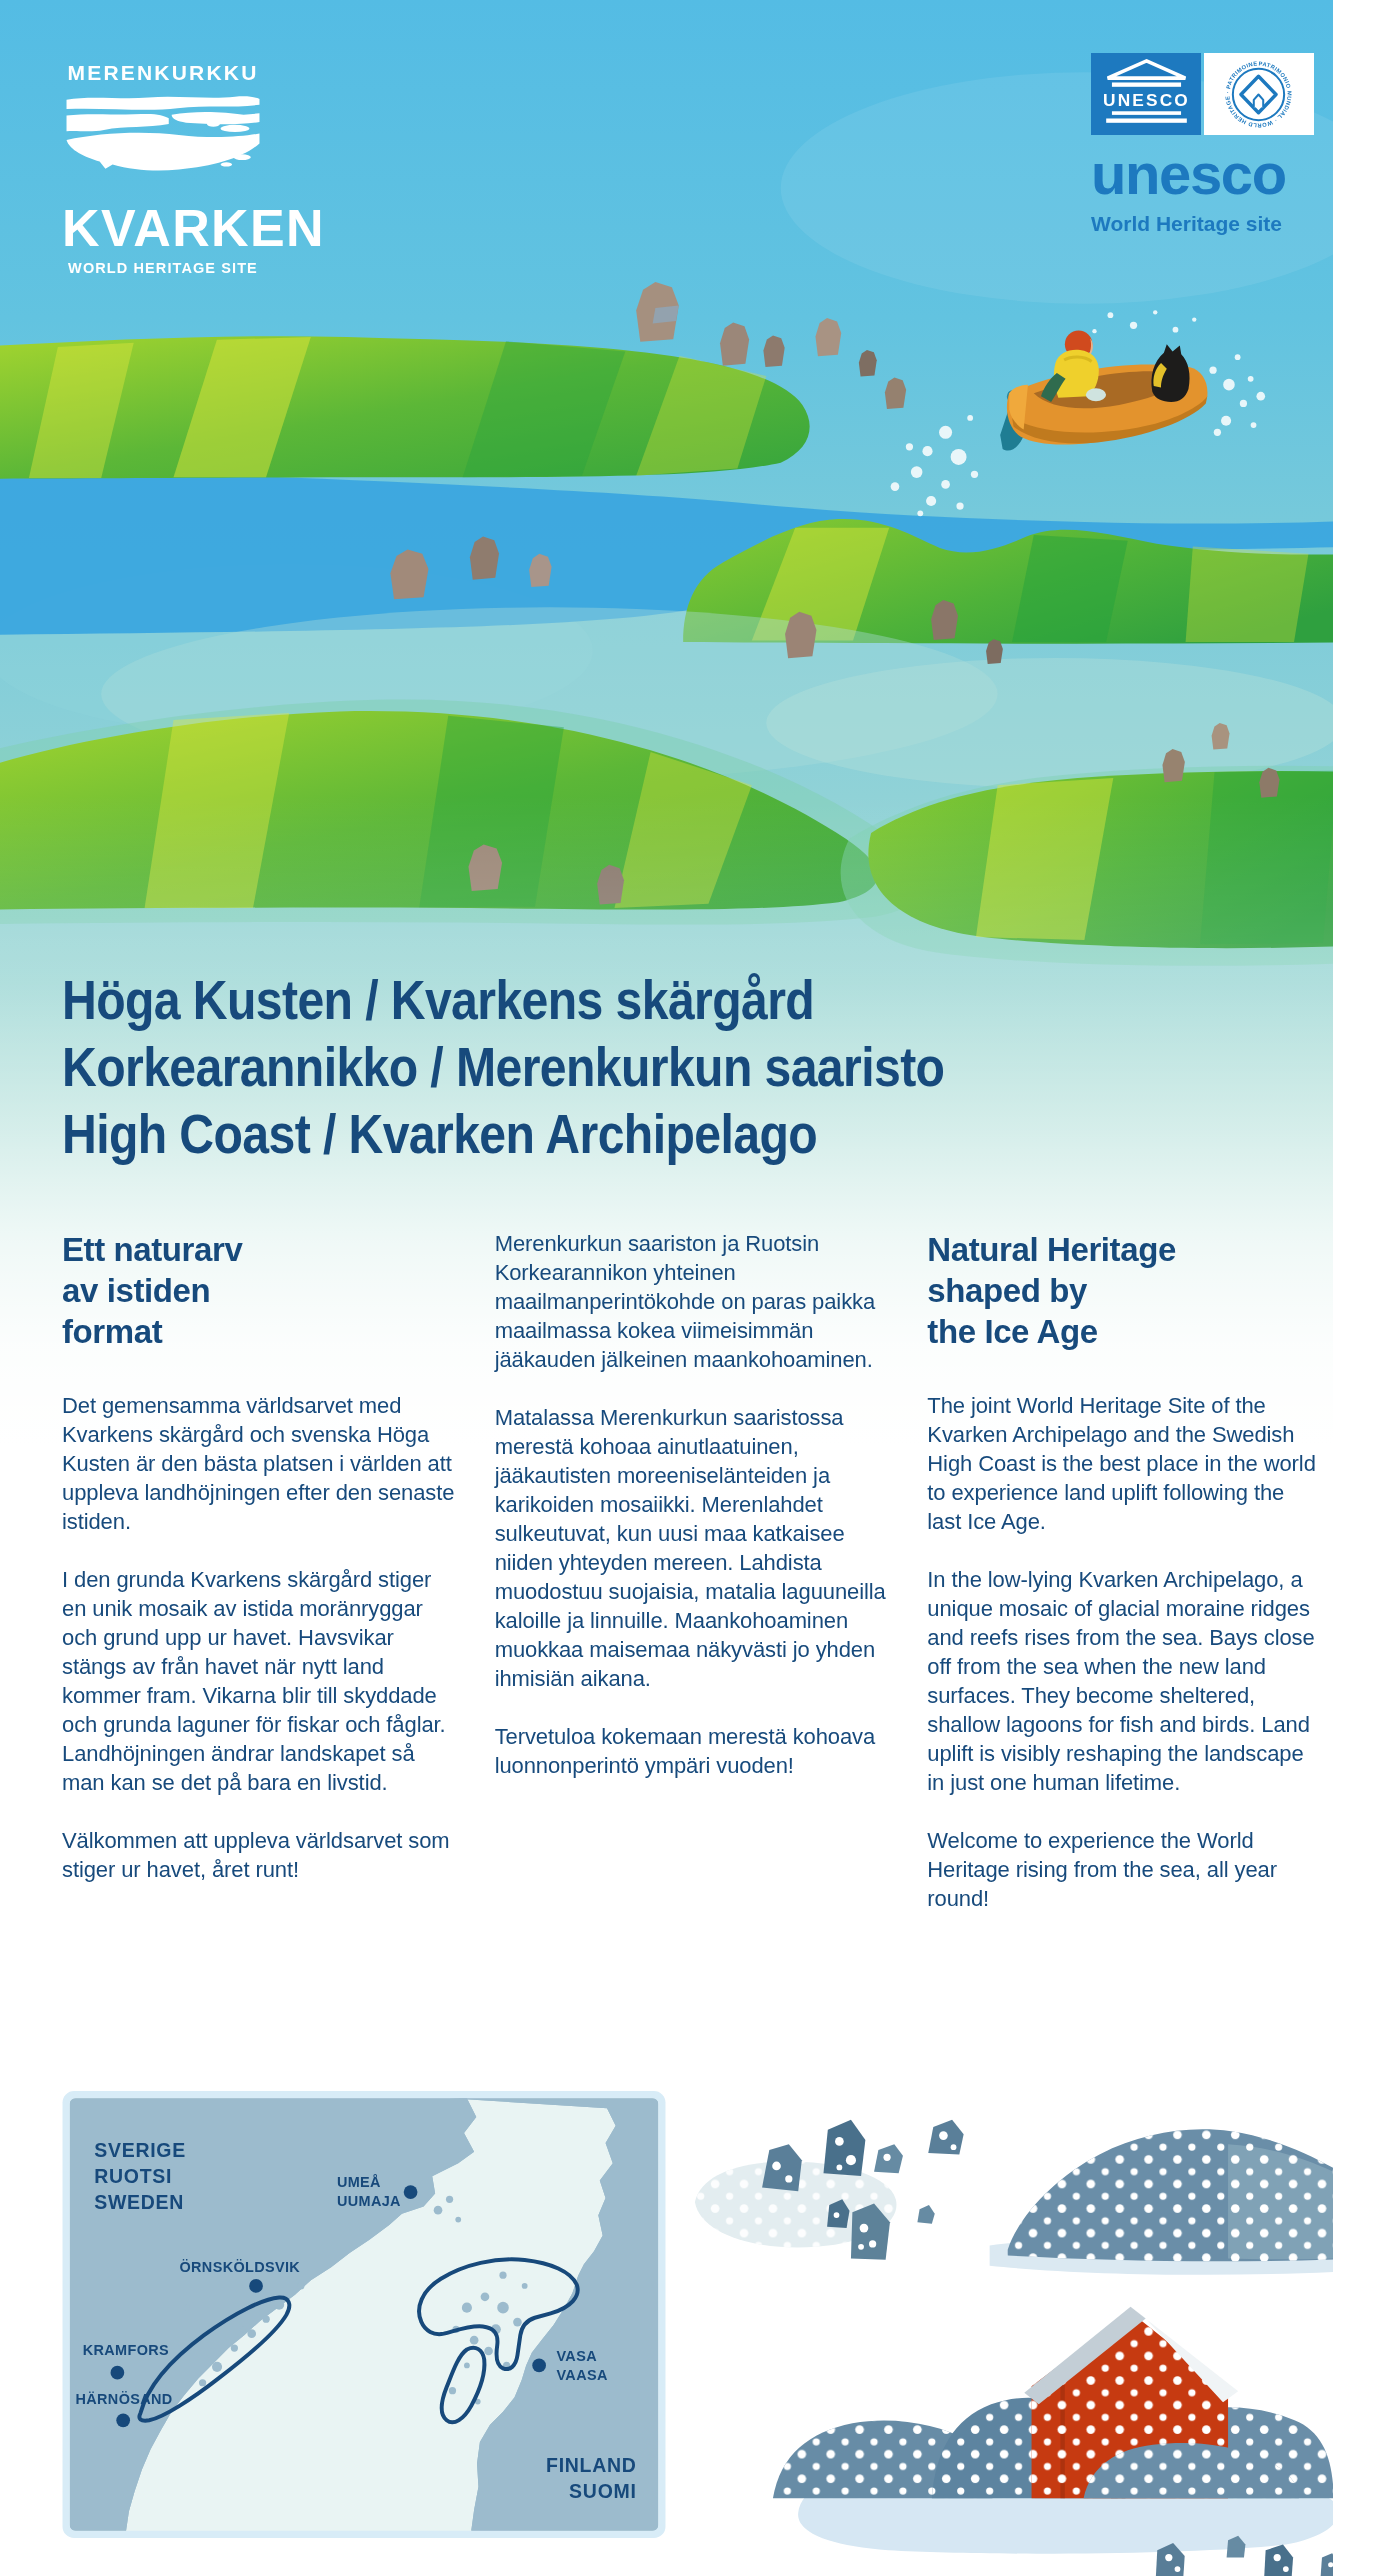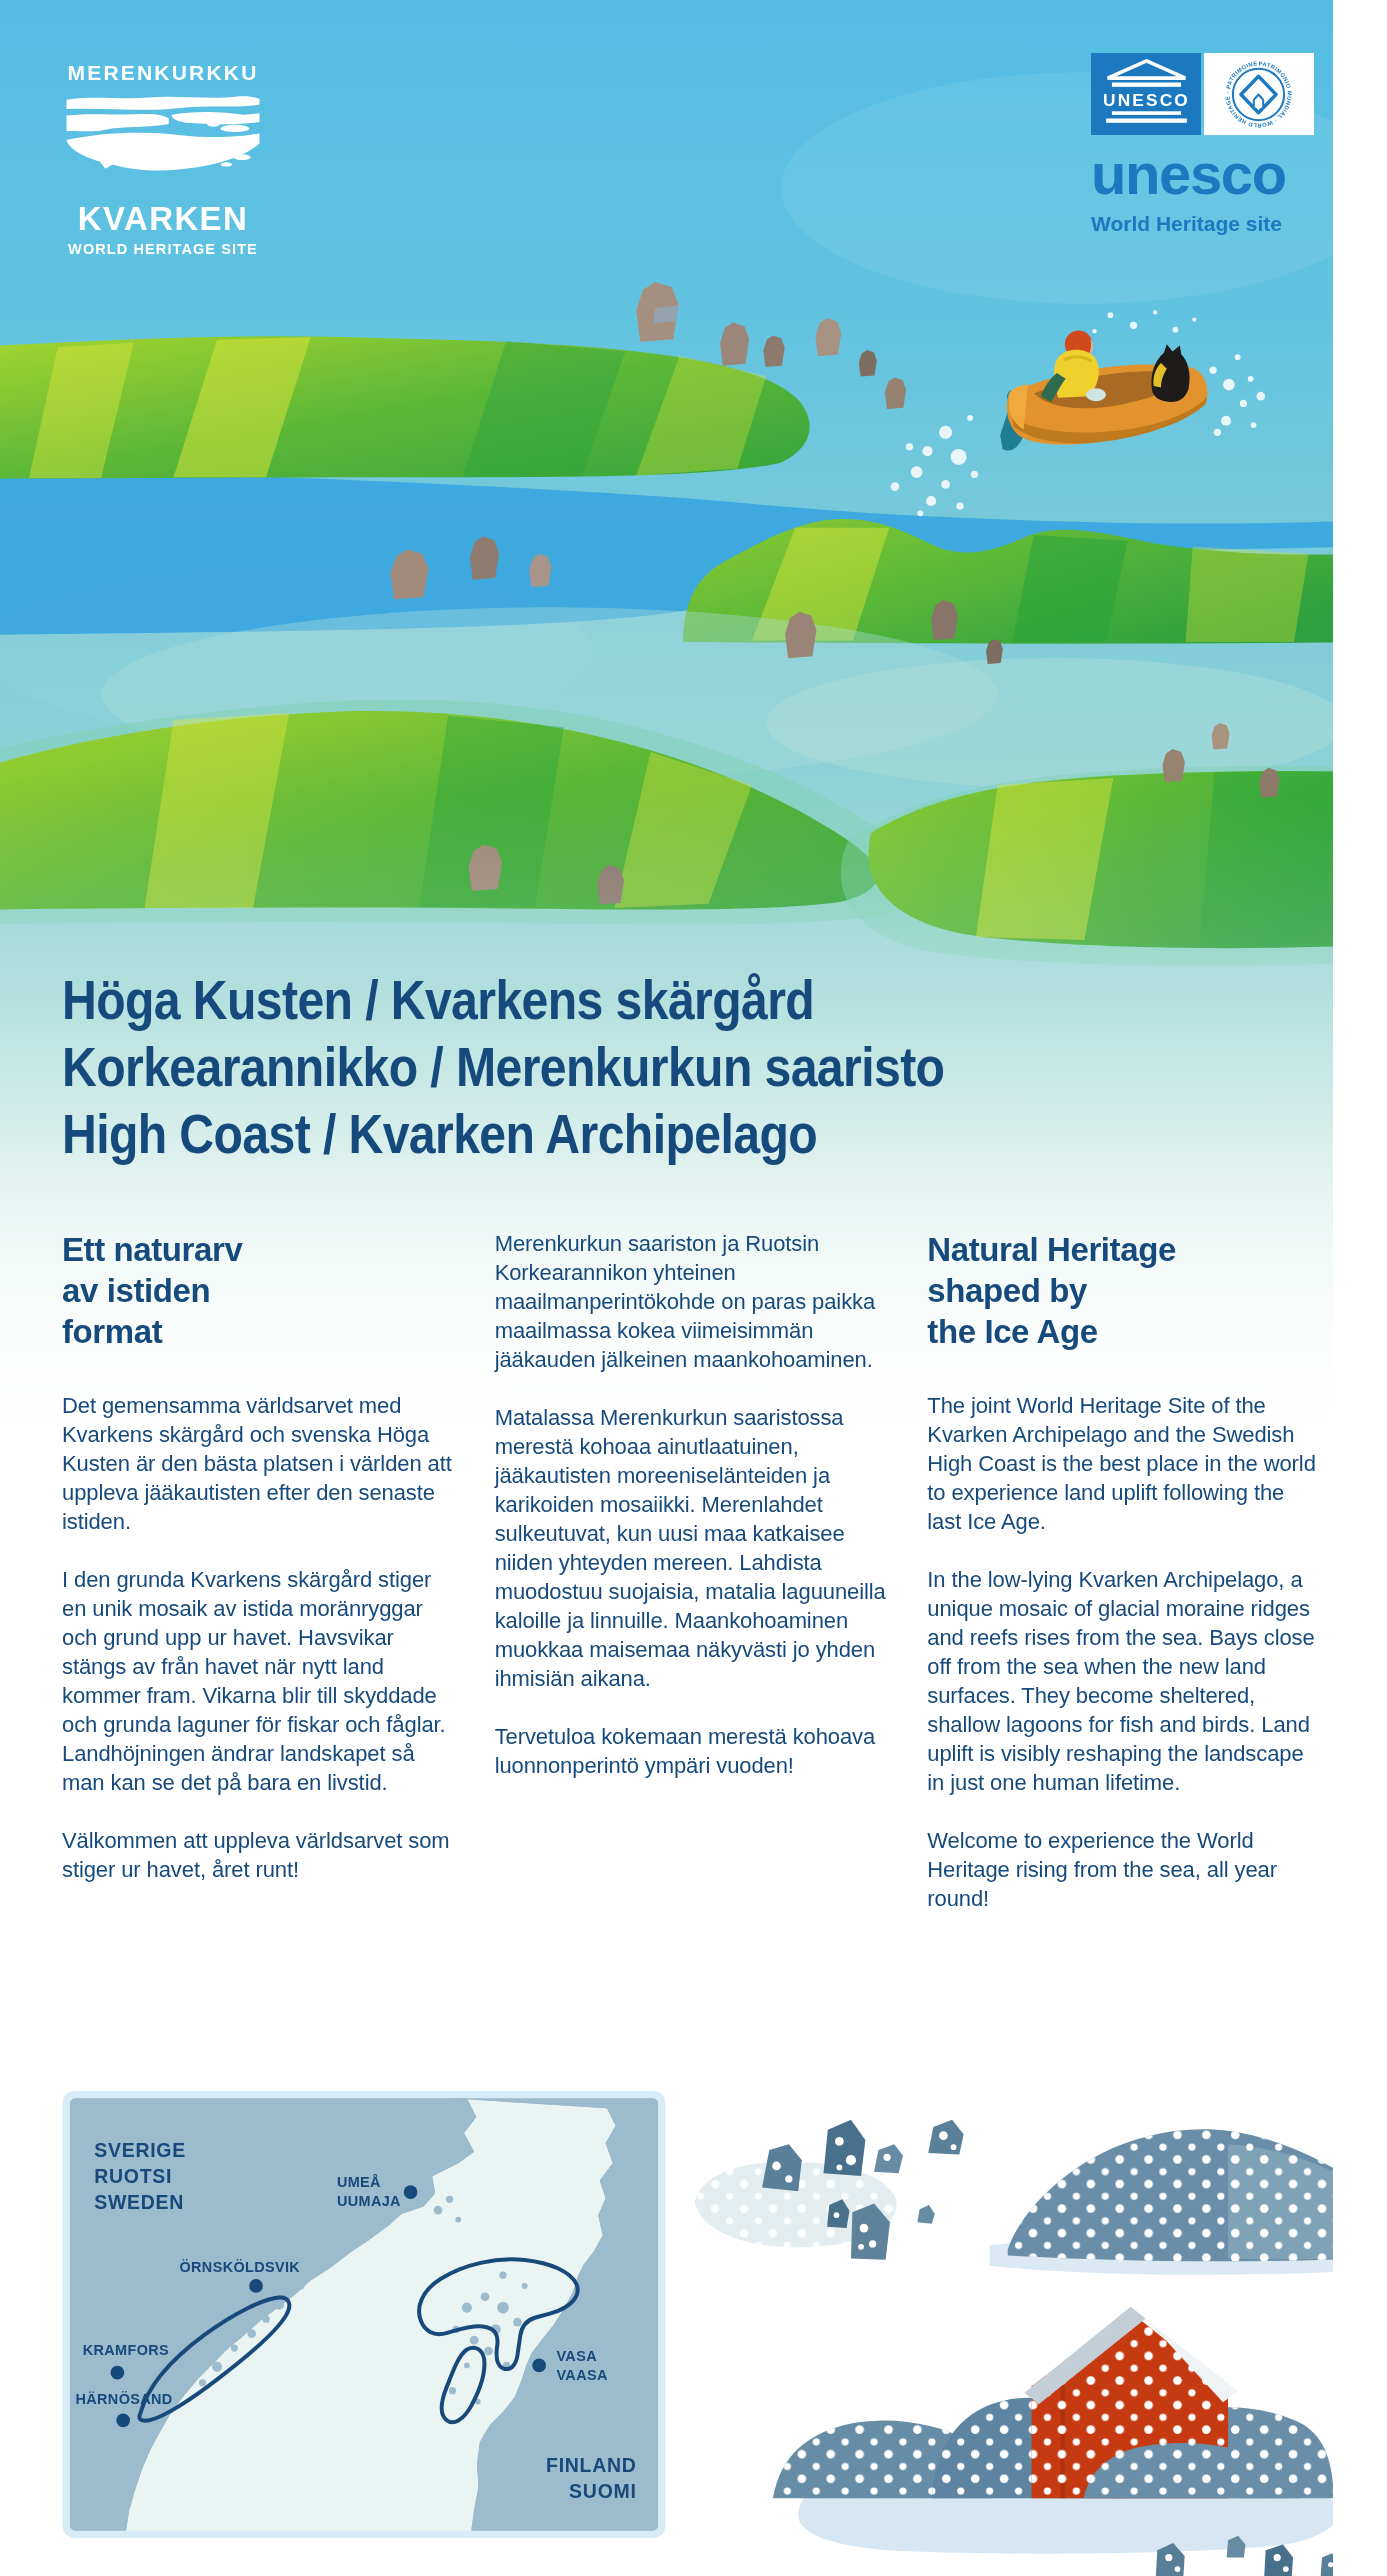--- a/index.html
+++ b/index.html
@@ -7,21 +7,21 @@
        font-family:"Liberation Sans",sans-serif;overflow:hidden;}
   .poster{position:absolute;inset:0;width:1333px;height:2576px;overflow:hidden;}
 
   
   .hero{position:absolute;left:0;top:0;width:1388px;height:1446px;}
 
   
   .kvlogo{position:absolute;left:62px;top:61px;width:202px;color:#fff;text-align:center;}
   .kvlogo .l1{font-size:21px;font-weight:700;letter-spacing:2.2px;}
   .kvlogo .art{margin:5.8px 0 1.4px 0;}
-  .kvlogo .l2{font-size:33px;font-weight:700;letter-spacing:1.4px;line-height:1.0;}
+  .kvlogo .l2{font-size:52px;font-weight:700;letter-spacing:1.4px;line-height:1.0;}
   .kvlogo .l3{font-size:14.5px;font-weight:700;letter-spacing:1.1px;margin-top:5.8px;}
 
   
   .unesco{position:absolute;left:1091px;top:53px;width:226px;}
   .uflag{display:flex;gap:2.9px;height:82px;}
   .utemple{width:110px;background:#1d79bf;display:flex;align-items:center;justify-content:center;}
   .uemblem{width:110px;background:#ffffff;display:flex;align-items:center;justify-content:center;}
   .uword{font-size:58px;font-weight:700;color:#1d79bf;letter-spacing:-1.4px;line-height:1;margin-top:10px;}
   .utag{font-size:21px;font-weight:700;color:#1d79bf;margin-top:8.7px;}
 
@@ -299,21 +299,21 @@
     <div class="tline">High Coast / Kvarken Archipelago</div>
   </div>
 
   <div class="columns">
     <div class="col">
       <h2>
         <span>Ett naturarv</span>
         <span>av istiden</span>
         <span>format</span>
       </h2>
-      <p>Det gemensamma världsarvet med Kvarkens skärgård och svenska Höga Kusten är den bästa platsen i världen att uppleva jääkautisten efter den senaste istiden.</p>
+      <p>Det gemensamma världsarvet med Kvarkens skärgård och svenska Höga Kusten är den bästa platsen i världen att uppleva landhöjningen efter den senaste istiden.</p>
       <p>I den grunda Kvarkens skärgård stiger en unik mosaik av istida moränryggar och grund upp ur havet. Havsvikar stängs av från havet när nytt land kommer fram. Vikarna blir till skyddade och grunda laguner för fiskar och fåglar. Landhöjningen ändrar landskapet så man kan se det på bara en livstid.</p>
       <p>Välkommen att uppleva världsarvet som stiger ur havet, året runt!</p>
     </div>
     <div class="col">
       <p>Merenkurkun saariston ja Ruotsin Korkearannikon yhteinen maailmanperintökohde on paras paikka maailmassa kokea viimeisimmän jääkauden jälkeinen maankohoaminen.</p>
       <p>Matalassa Merenkurkun saaristossa merestä kohoaa ainutlaatuinen, jääkautisten moreeniselänteiden ja karikoiden mosaiikki. Merenlahdet sulkeutuvat, kun uusi maa katkaisee niiden yhteyden mereen. Lahdista muodostuu suojaisia, matalia laguuneilla kaloille ja linnuille. Maankohoaminen muokkaa maisemaa näkyvästi jo yhden ihmisiän aikana.</p>
       <p>Tervetuloa kokemaan merestä kohoava luonnonperintö ympäri vuoden!</p>
     </div>
     <div class="col">
       <h2>

